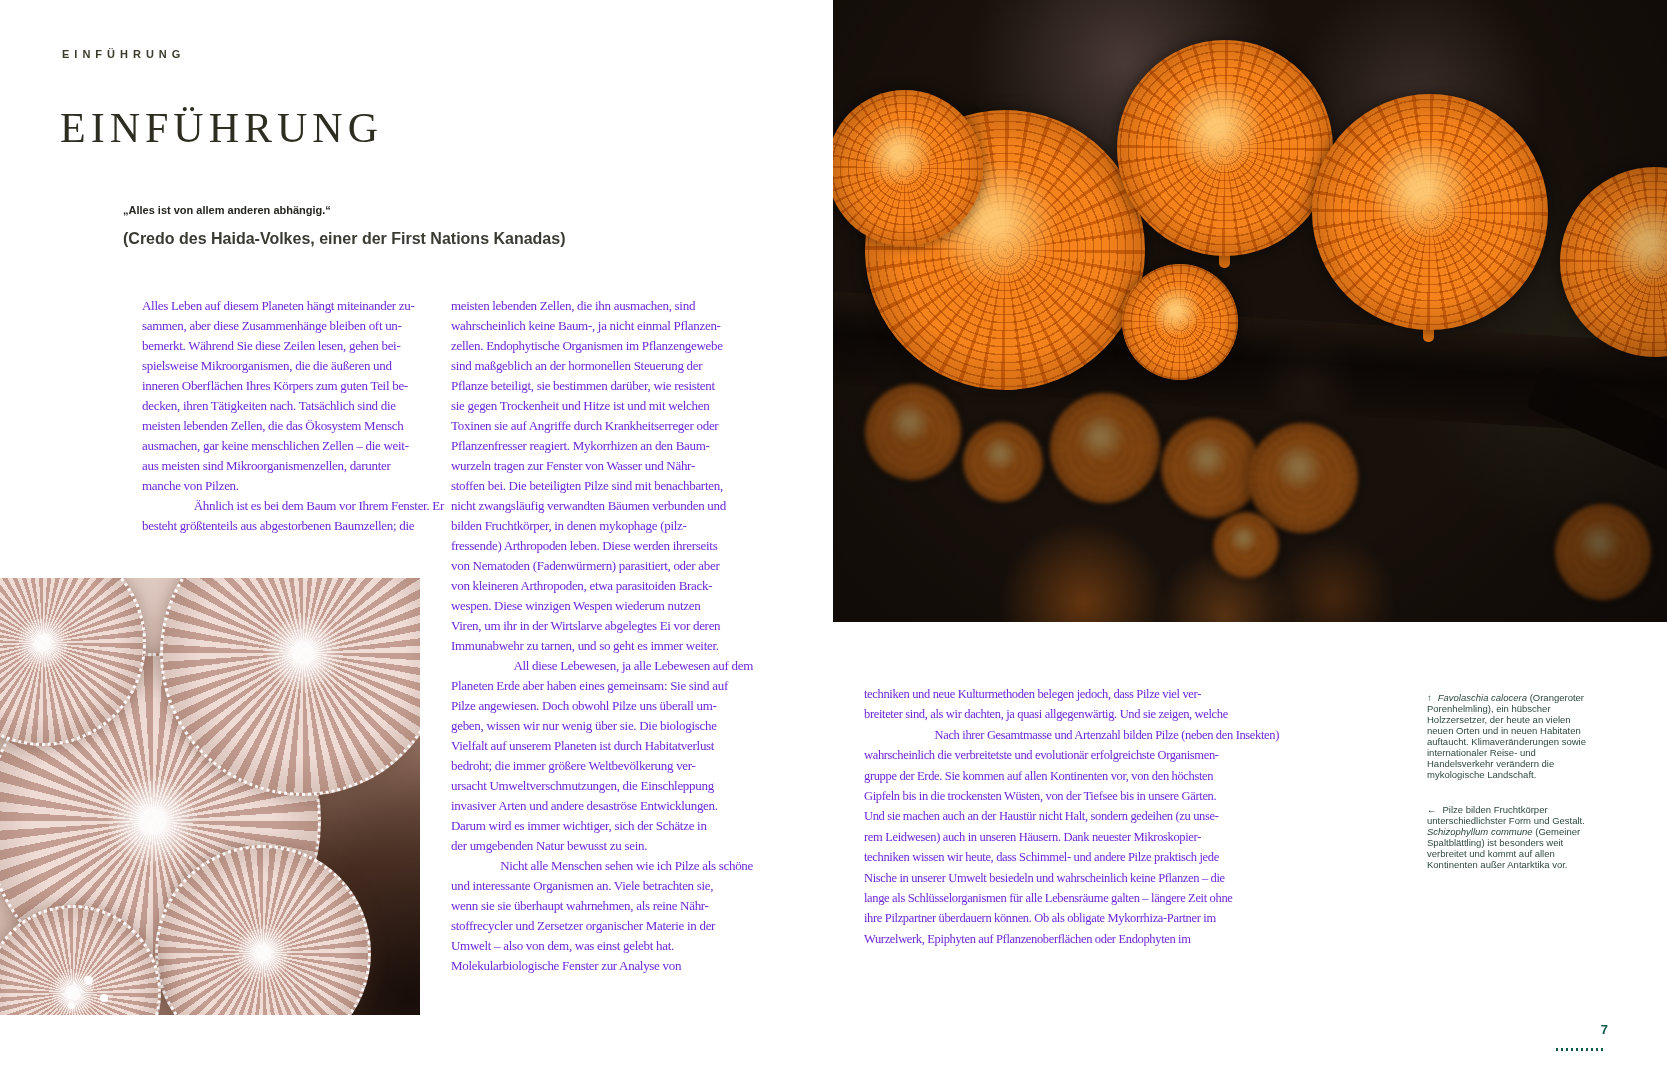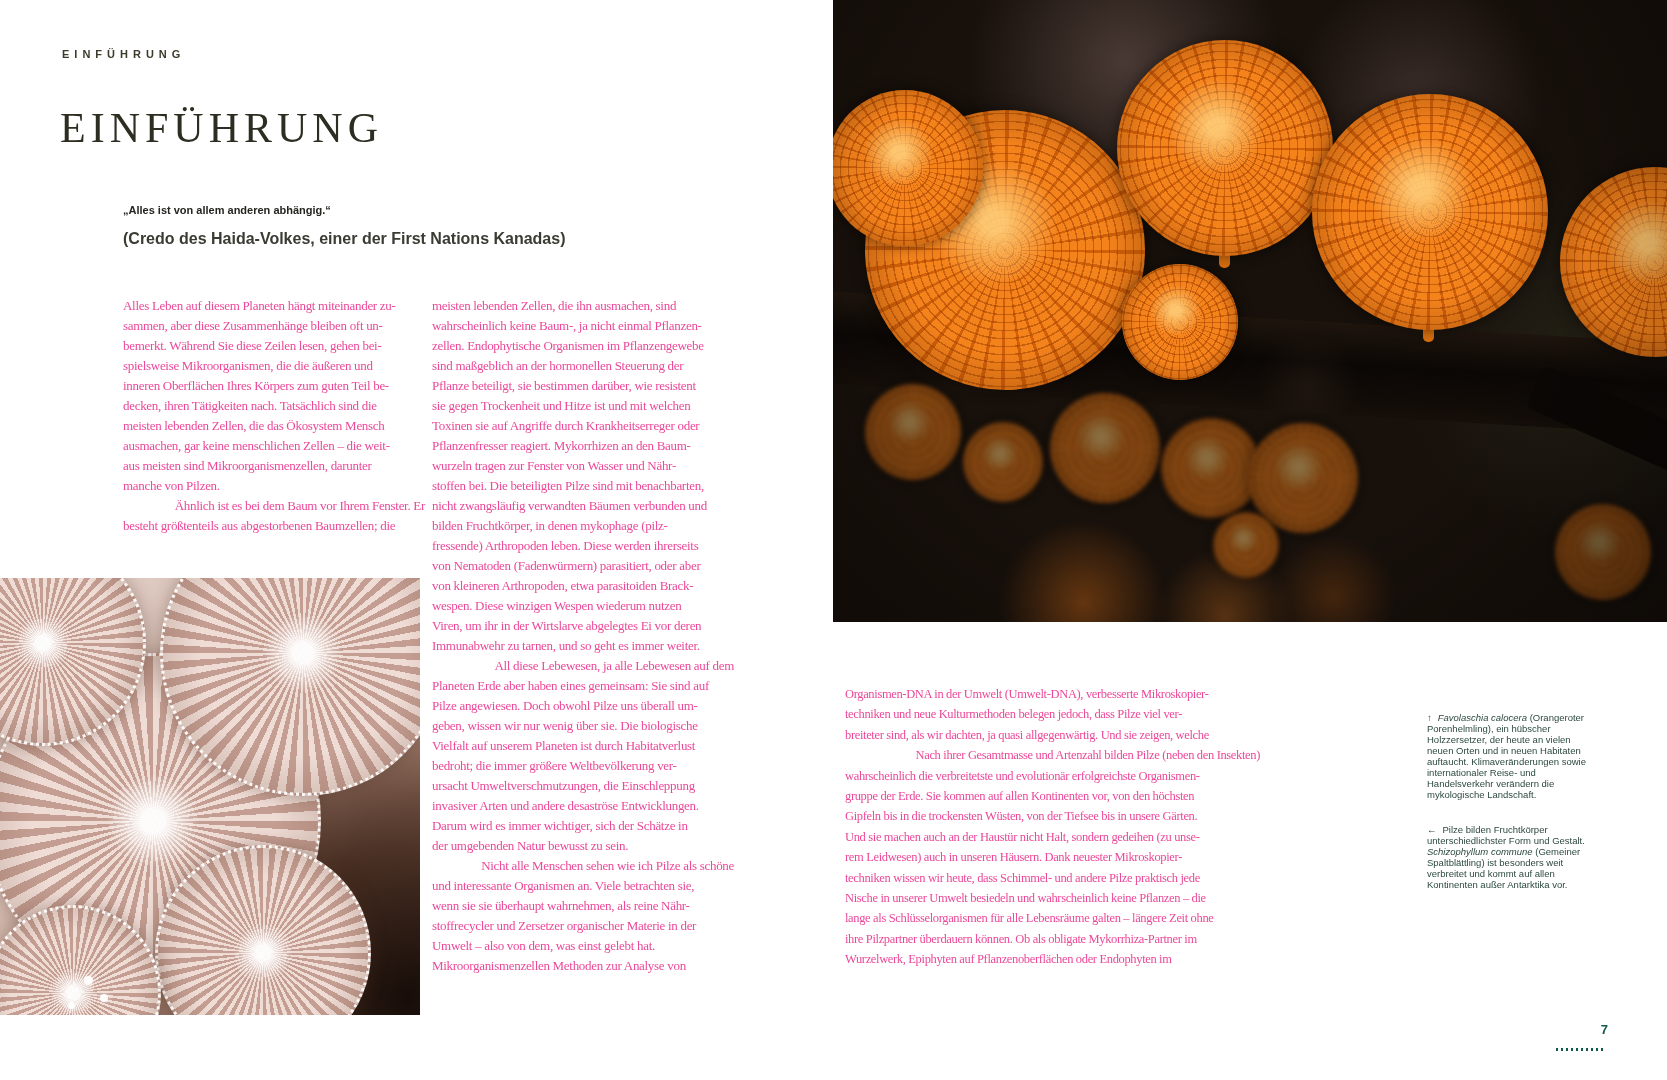--- a/index.html
+++ b/index.html
@@ -14,33 +14,33 @@
     font-family:"Liberation Serif",serif;font-size:42px;font-weight:400;
     letter-spacing:5px;color:#2e2d21;}
   .quote{position:absolute;left:123px;top:196px;width:560px;
     font-family:"Liberation Sans",sans-serif;font-size:11px;font-weight:bold;
     color:#24251f;line-height:28px;}
   .quote-source{position:absolute;left:123px;top:226px;width:560px;
     font-family:"Liberation Sans",sans-serif;font-size:16px;font-weight:700;
     color:#3a3b33;line-height:26px;}
 
   .textcol{position:absolute;font-size:13px;line-height:20px;letter-spacing:-0.3px;
-    color:#ec4899;}
+    color:#6d28d9;margin-left:19px;}
   .tline{white-space:nowrap;}
   .tline.indent{padding-left:17px;text-align:right;}
   .col1{left:123px;top:296px;width:302px;}
   .col2{left:432px;top:296px;width:302px;}
 
   
   .rbody{left:845px;top:684px;width:415px;font-size:12.5px;line-height:20.4px;
     letter-spacing:-0.35px;}
 
   .caption{position:absolute;left:1427px;width:163px;
     font-family:"Liberation Sans",sans-serif;font-size:9.5px;line-height:11px;
-    color:#2e4a40;margin-top:20px;}
+    color:#2e4a40;}
   .cap-arrow{display:inline-block;margin-right:6px;}
   .cap-italic{font-style:italic;}
 
   .page-number{position:absolute;left:1560px;top:1022px;width:48px;text-align:right;
     font-family:"Liberation Sans",sans-serif;font-size:13px;font-weight:bold;color:#0e5a4c;}
   .page-dots{position:absolute;left:1556px;top:1048px;width:48px;height:3px;
     background:repeating-linear-gradient(90deg,#0e5a4c 0 2px,transparent 2px 5px);}
 
   
   .photo-right{position:absolute;left:833px;top:0;width:834px;height:622px;overflow:hidden;
@@ -139,21 +139,21 @@
       <div class="tline">bedroht; die immer größere Weltbevölkerung ver-</div>
       <div class="tline">ursacht Umweltverschmutzungen, die Einschleppung</div>
       <div class="tline">invasiver Arten und andere desaströse Entwicklungen.</div>
       <div class="tline">Darum wird es immer wichtiger, sich der Schätze in</div>
       <div class="tline">der umgebenden Natur bewusst zu sein.</div>
       <div class="tline indent">Nicht alle Menschen sehen wie ich Pilze als schöne</div>
       <div class="tline">und interessante Organismen an. Viele betrachten sie,</div>
       <div class="tline">wenn sie sie überhaupt wahrnehmen, als reine Nähr-</div>
       <div class="tline">stoffrecycler und Zersetzer organischer Materie in der</div>
       <div class="tline">Umwelt – also von dem, was einst gelebt hat.</div>
-      <div class="tline">Mikroorganismenzellen Methoden zur Analyse von</div>
+      <div class="tline">Molekularbiologische Fenster zur Analyse von</div>
     </div>
 
   <div class="photo-left">
     <div class="rosette" style="left:-15px;top:75px;width:330px;height:330px;"></div>
     <div class="rosette" style="left:160px;top:-68px;width:280px;height:280px;"></div>
     <div class="rosette" style="left:-60px;top:-38px;width:200px;height:200px;"></div>
     <div class="rosette" style="left:155px;top:267px;width:210px;height:210px;"></div>
     <div class="rosette" style="left:-15px;top:327px;width:170px;height:170px;"></div>
     <div class="dotw" style="left:84px;top:398px;width:9px;height:9px;"></div>
     <div class="dotw" style="left:100px;top:416px;width:8px;height:8px;"></div>
@@ -178,21 +178,20 @@
     <div class="cap dim" style="left:32px;top:384px;width:96px;height:96px;"></div>
     <div class="cap dim" style="left:130px;top:422px;width:80px;height:80px;"></div>
     <div class="cap dim" style="left:217px;top:393px;width:110px;height:110px;"></div>
     <div class="cap dim" style="left:328px;top:418px;width:100px;height:100px;"></div>
     <div class="cap dim" style="left:415px;top:423px;width:110px;height:110px;"></div>
     <div class="cap dim" style="left:380px;top:512px;width:66px;height:66px;"></div>
     <div class="cap dim" style="left:722px;top:504px;width:96px;height:96px;"></div>
   </div>
 
   <div class="textcol rbody">
-      <div class="tline">Organismen-DNA in der Umwelt (Umwelt-DNA), verbesserte Mikroskopier-</div>
       <div class="tline">techniken und neue Kulturmethoden belegen jedoch, dass Pilze viel ver-</div>
       <div class="tline">breiteter sind, als wir dachten, ja quasi allgegenwärtig. Und sie zeigen, welche</div>
       <div class="tline indent">Nach ihrer Gesamtmasse und Artenzahl bilden Pilze (neben den Insekten)</div>
       <div class="tline">wahrscheinlich die verbreitetste und evolutionär erfolgreichste Organismen-</div>
       <div class="tline">gruppe der Erde. Sie kommen auf allen Kontinenten vor, von den höchsten</div>
       <div class="tline">Gipfeln bis in die trockensten Wüsten, von der Tiefsee bis in unsere Gärten.</div>
       <div class="tline">Und sie machen auch an der Haustür nicht Halt, sondern gedeihen (zu unse-</div>
       <div class="tline">rem Leidwesen) auch in unseren Häusern. Dank neuester Mikroskopier-</div>
       <div class="tline">techniken wissen wir heute, dass Schimmel- und andere Pilze praktisch jede</div>
       <div class="tline">Nische in unserer Umwelt besiedeln und wahrscheinlich keine Pflanzen – die</div>

